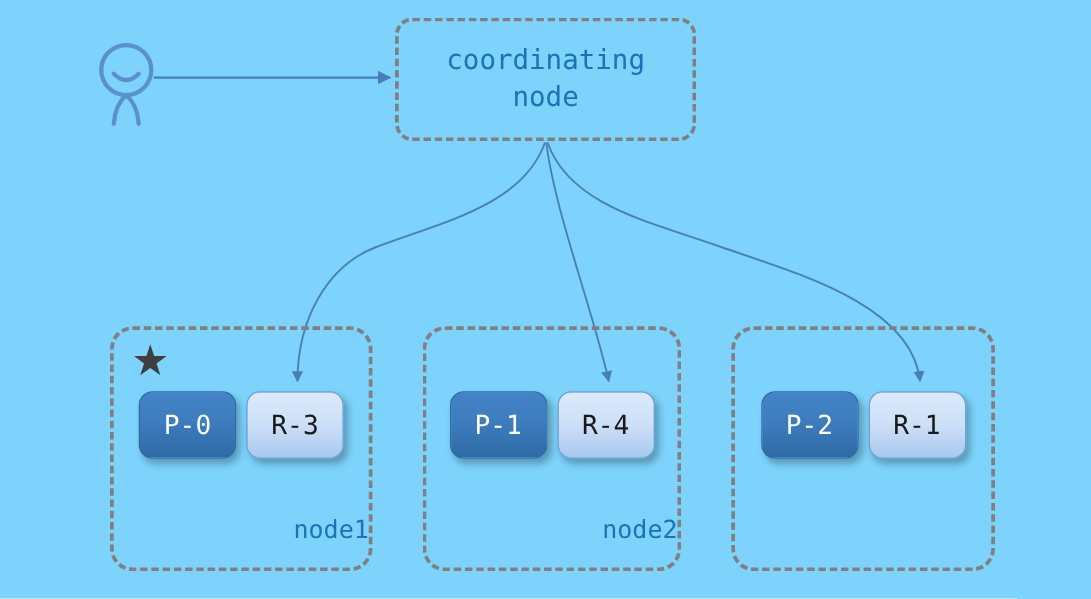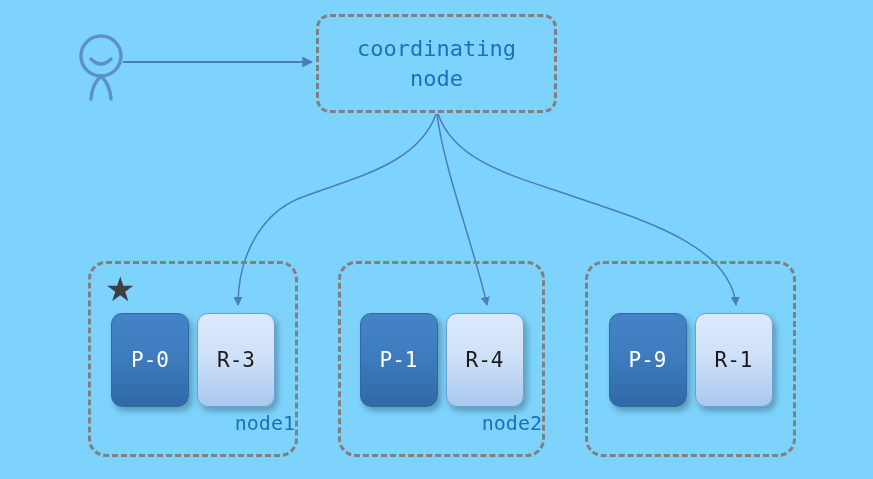--- a/index.html
+++ b/index.html
@@ -75,21 +75,21 @@
     position: absolute;
     left: 0;
     right: 0;
     top: 49px;
     display: flex;
     justify-content: center;
     gap: 8px;
   }
   .shard {
     width: 78px;
-    height: 94px;
+    height: 54px;
     border-radius: 11px;
     display: flex;
     align-items: center;
     justify-content: center;
     font-size: 21px;
     font-family: "DejaVu Sans Mono", monospace;
     box-sizing: border-box;
     box-shadow: 3px 4px 6px rgba(0,0,0,0.28);
   }
   .shard.primary {
@@ -160,18 +160,18 @@
     <div class="shard-row">
       <div class="shard primary">P-1</div>
       <div class="shard replica">R-4</div>
     </div>
     <div class="node-label">node2</div>
   </div>
 
   <div class="node-group" id="node-group-3">
     <div class="star-badge"></div>
     <div class="shard-row">
-      <div class="shard primary">P-9</div>
+      <div class="shard primary">P-2</div>
       <div class="shard replica">R-1</div>
     </div>
   </div>
 
 </div>
 
 </body></html>

